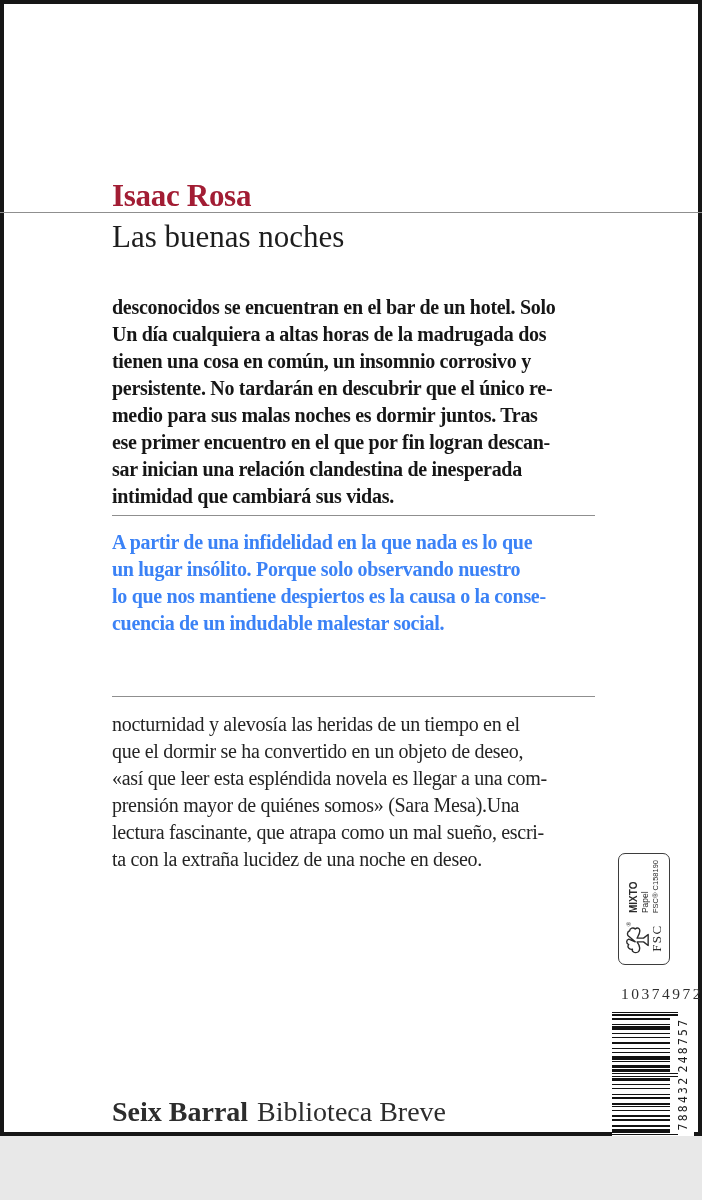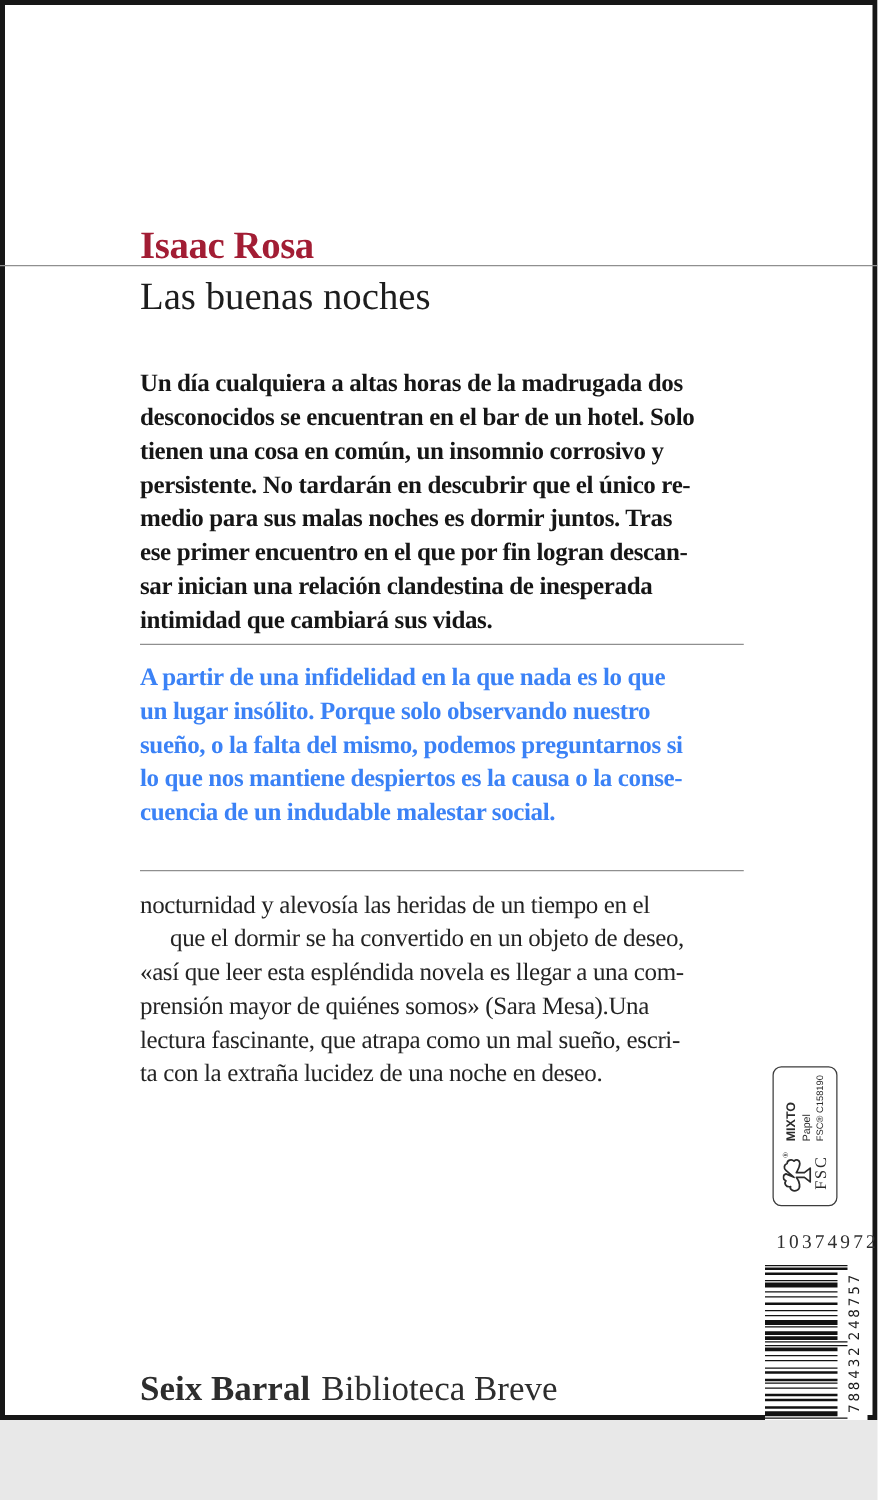--- a/index.html
+++ b/index.html
@@ -81,45 +81,44 @@
 </head>
 <body>
 
 <div class="page">
 
   <div class="abs author">Isaac Rosa</div>
   <div class="abs full-rule"></div>
   <div class="abs book-title">Las buenas noches</div>
 
   <div class="abs col para synopsis">
+    <div class="line jfit" style="word-spacing: 0px;">desconocidos se encuentran en el bar de un hotel. Solo</div>
     <div class="line jfit" style="word-spacing: 0px;">Un día cualquiera a altas horas de la madrugada dos</div>
-    <div class="line jfit" style="word-spacing: 0px;">desconocidos se encuentran en el bar de un hotel. Solo</div>
     <div class="line jfit" style="word-spacing: 0px;">tienen una cosa en común, un insomnio corrosivo y</div>
     <div class="line jfit" style="word-spacing: 0px;">persistente. No tardarán en descubrir que el único re-</div>
     <div class="line jfit" style="word-spacing: 0px;">medio para sus malas noches es dormir juntos. Tras</div>
     <div class="line jfit" style="word-spacing: 0px;">ese primer encuentro en el que por fin logran descan-</div>
     <div class="line jfit" style="word-spacing: 0px;">sar inician una relación clandestina de inesperada</div>
     <div class="line">intimidad que cambiará sus vidas.</div>
   </div>
 
   <div class="abs col-rule rule-top"></div>
 
   <div class="abs col para highlight">
     <div class="line jfit" style="word-spacing: 0px;">A partir de una infidelidad en la que nada es lo que</div>
     <div class="line jfit" style="word-spacing: 0px;">un lugar insólito. Porque solo observando nuestro</div>
-    <div class="line jfit" style="word-spacing: 0px;">sueño, o la falta del mismo, podemos preguntarnos si</div>
     <div class="line jfit" style="word-spacing: 0px;">lo que nos mantiene despiertos es la causa o la conse-</div>
     <div class="line">cuencia de un indudable malestar social.</div>
   </div>
 
   <div class="abs col-rule rule-bottom"></div>
 
   <div class="abs col para review">
     <div class="line jfit" style="word-spacing: 0px;">nocturnidad y alevosía las heridas de un tiempo en el</div>
-    <div class="line jfit" style="word-spacing: 0px; margin-left: 24px;">que el dormir se ha convertido en un objeto de deseo,</div>
+    <div class="line jfit" style="word-spacing: 0px;">que el dormir se ha convertido en un objeto de deseo,</div>
     <div class="line jfit" style="word-spacing: 0px;">«así que leer esta espléndida novela es llegar a una com-</div>
     <div class="line jfit" style="word-spacing: 0px;">prensión mayor de quiénes somos» (Sara Mesa).Una</div>
     <div class="line jfit" style="word-spacing: 0px;">lectura fascinante, que atrapa como un mal sueño, escri-</div>
     <div class="line">ta con la extraña lucidez de una noche en deseo.</div>
   </div>
 
   <div class="abs fsc-wrap">
     <div class="fsc-label rot-ccw">
       <div class="fsc-left">
         <div class="fsc-logo-row">

